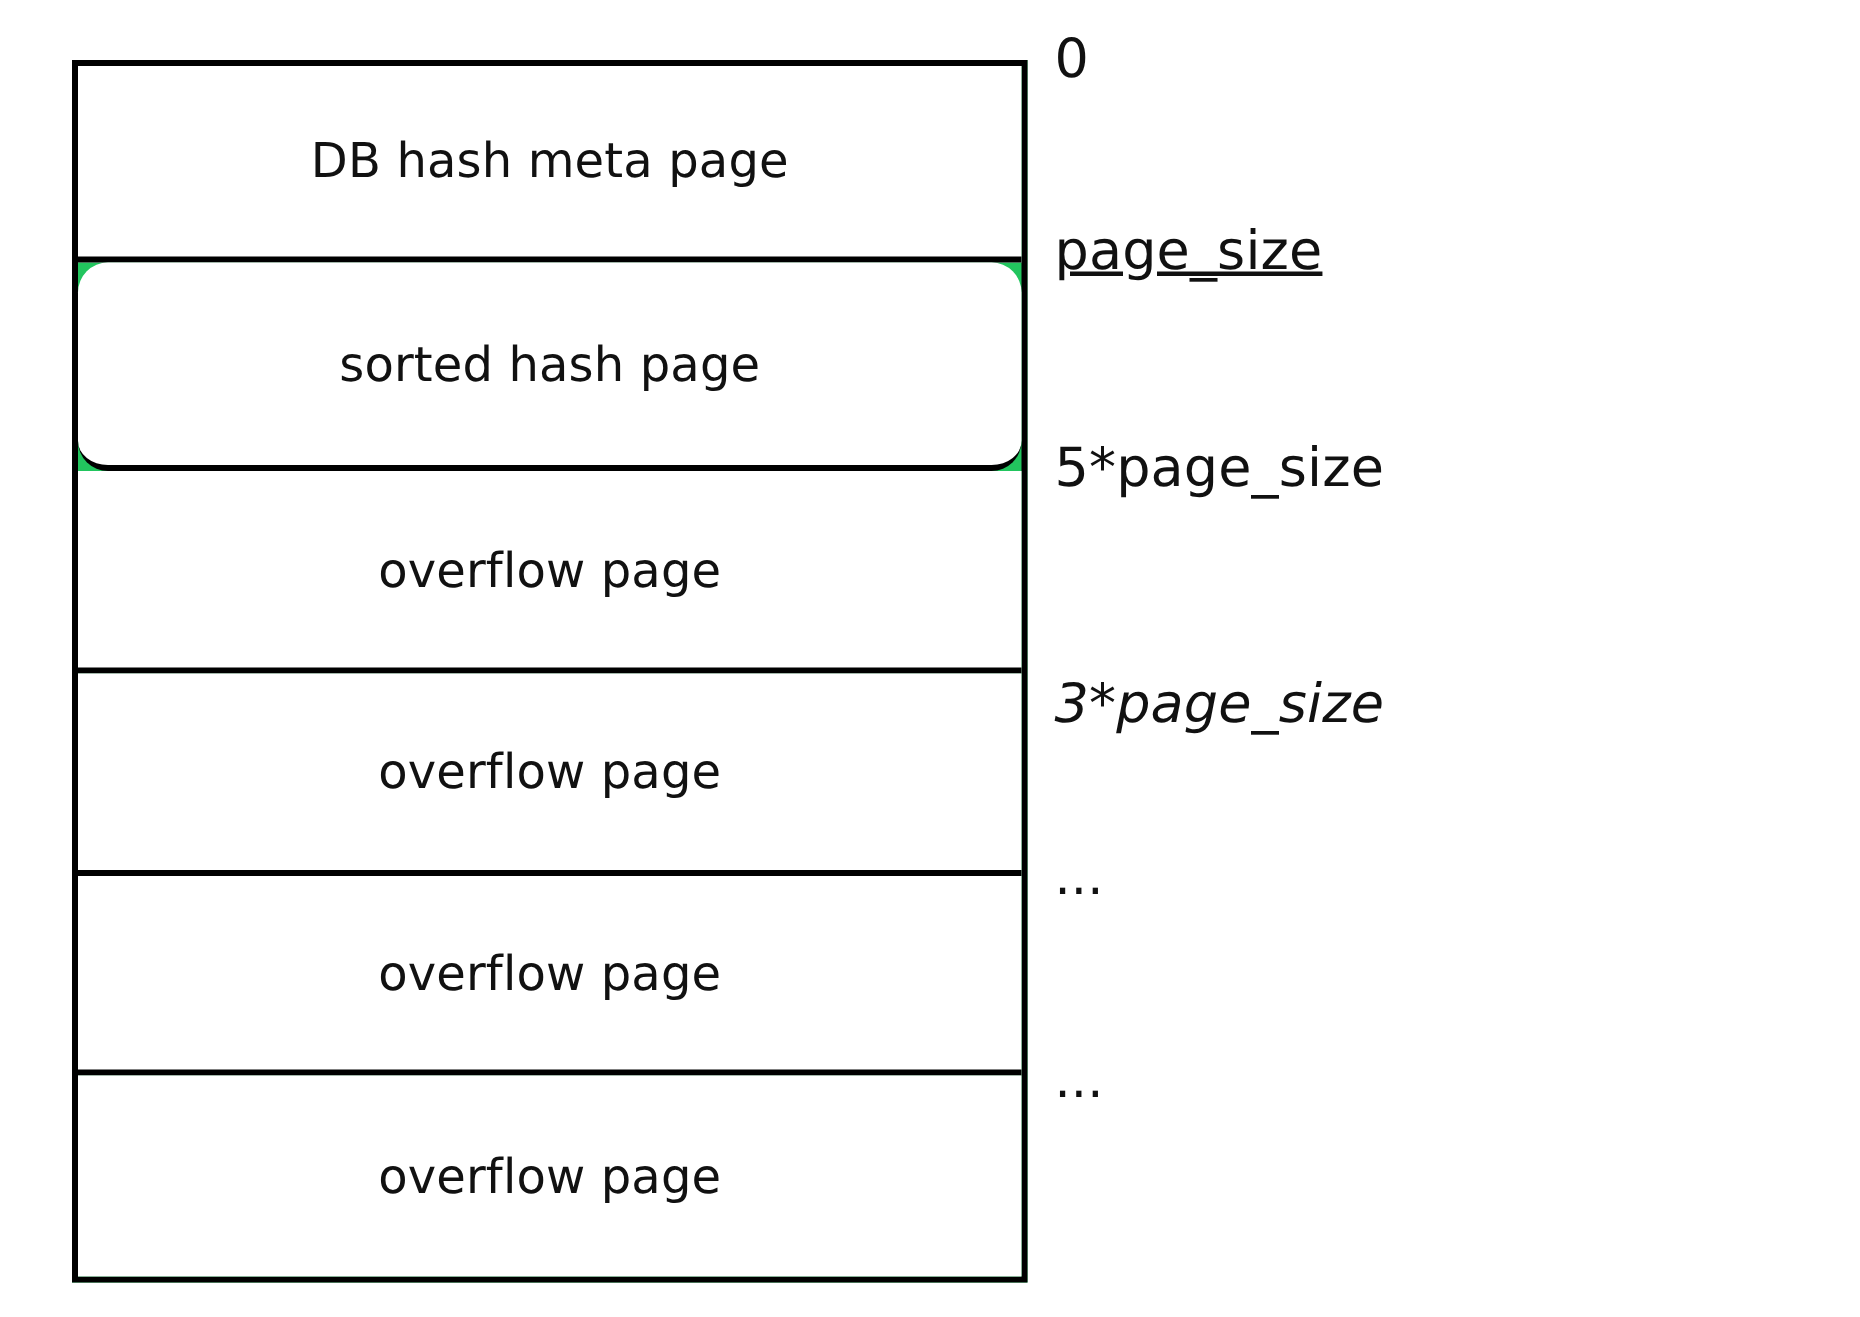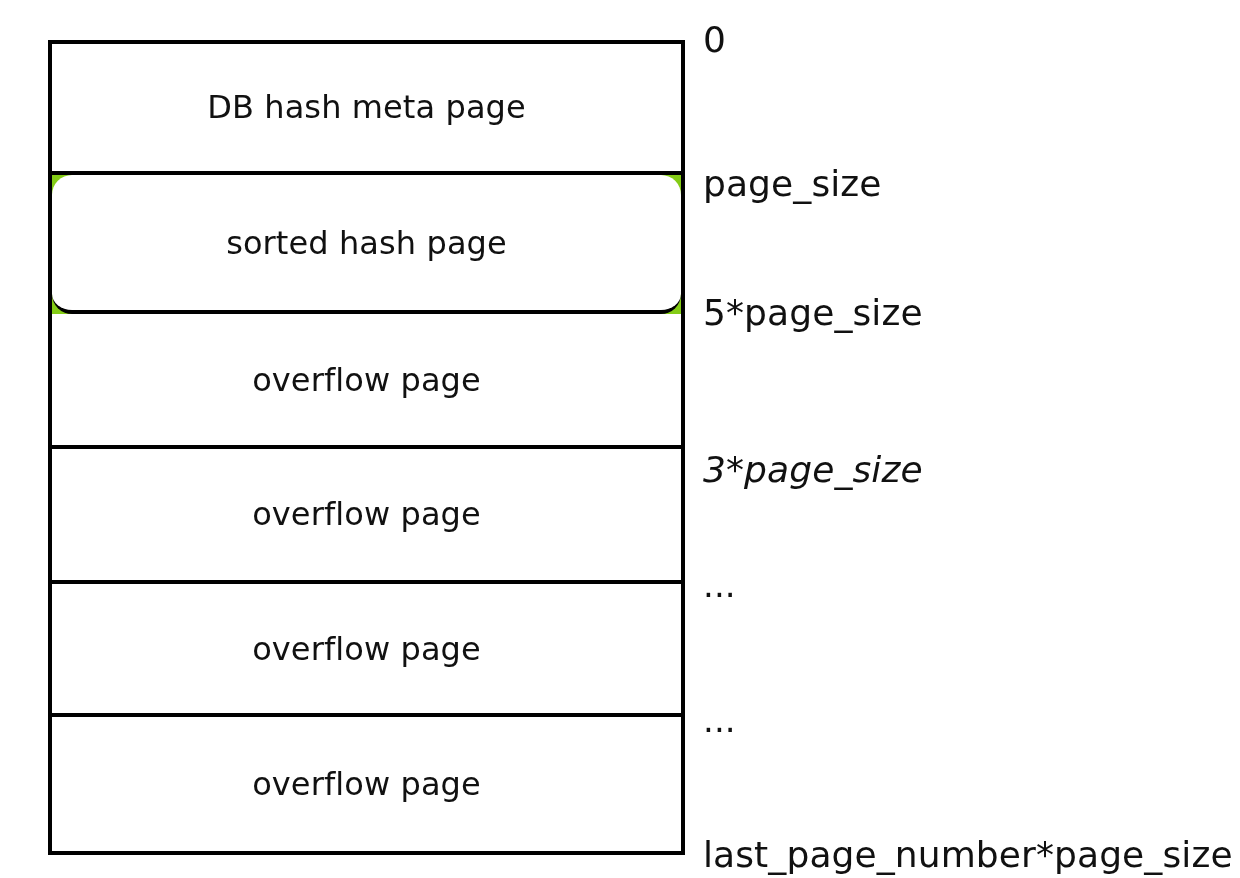--- a/index.html
+++ b/index.html
@@ -26,21 +26,21 @@
   .page-stack {
     position: absolute;
     left: 48px;
     top: 40px;
     width: 637px;
     height: 815px;
     border: 4px solid #000000;
     box-sizing: border-box;
     display: flex;
     flex-direction: column;
-    background: #84cc16;
+    background: #22c55e;
   }
 
   .page-cell {
     position: relative;
     box-sizing: border-box;
     border-bottom: 4px solid #000000;
     display: flex;
     align-items: center;
     justify-content: center;
     background: #ffffff;
@@ -100,25 +100,24 @@
     </div>
 
     <div class="page-cell" style="height:135px;">
       <span class="page-cell-label">overflow page</span>
     </div>
 
   </div>
 
   <div class="offset-label" style="top:40px;">0</div>
 
-  <div class="offset-label" style="top:184px;">page_size</div>
+  <div class="offset-label" style="top:168px;text-decoration:underline;">page_size</div>
 
   <div class="offset-label" style="top:313px;">5*page_size</div>
 
   <div class="offset-label" style="top:470px;font-style:italic;">3*page_size</div>
 
   <div class="offset-label ellipsis" style="top:585px;">...</div>
 
   <div class="offset-label ellipsis" style="top:720px;">...</div>
 
-  <div class="offset-label" style="top:855px;">last_page_number*page_size</div>
 
 </div>
 
 </body></html>

